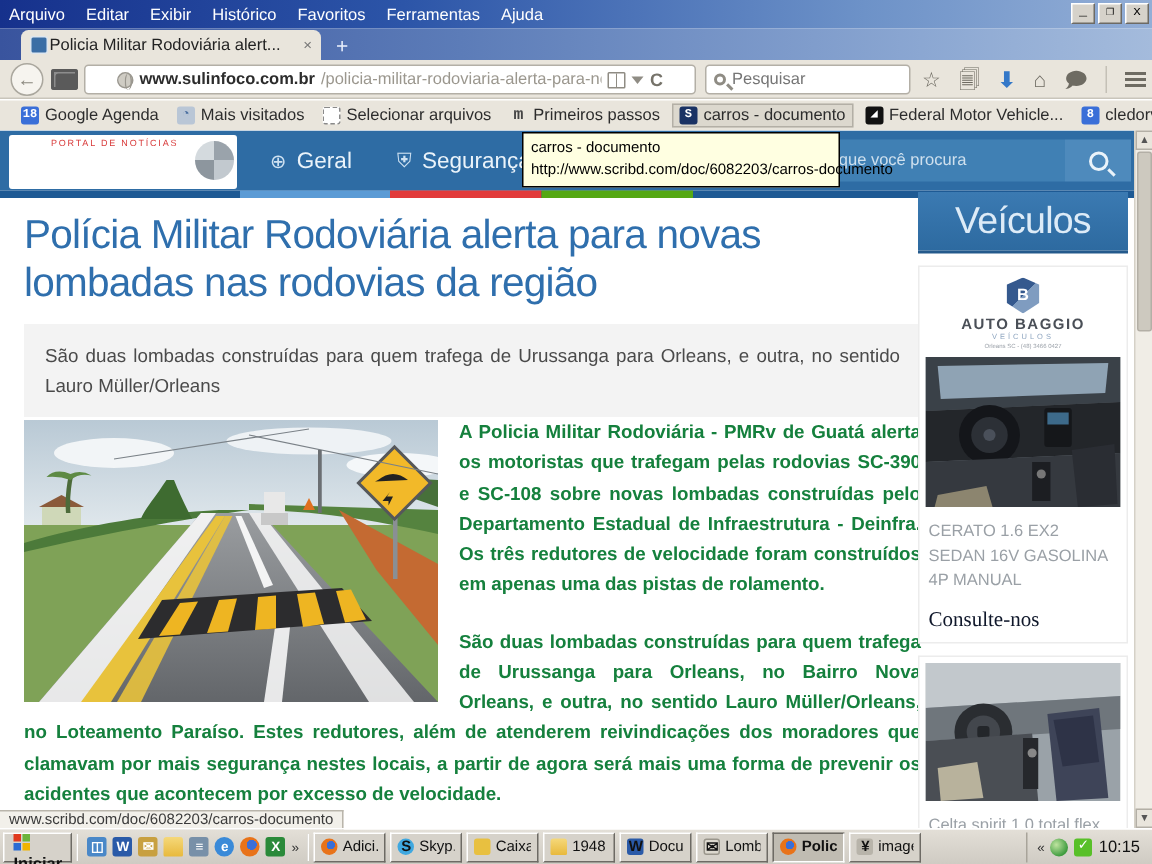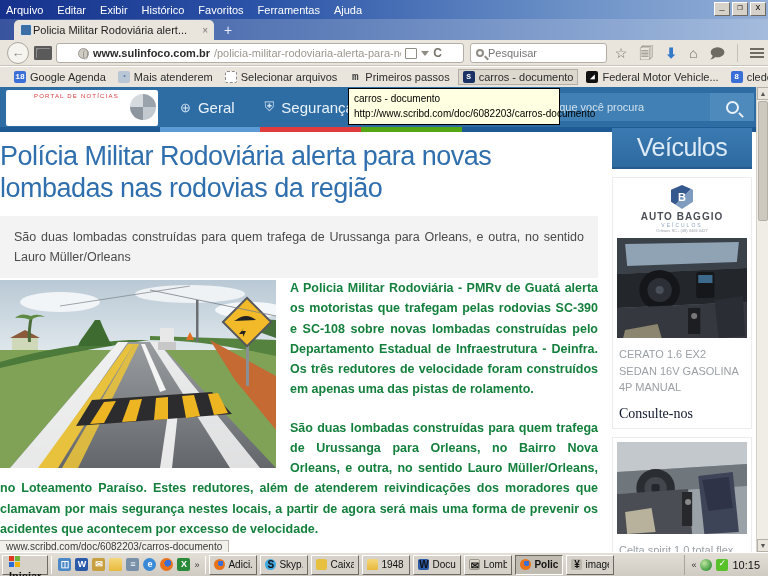--- a/index.html
+++ b/index.html
@@ -110,21 +110,21 @@
   .site-mag-circle::after { content:""; position:absolute; left:10px; top:11px; width:6px; height:2px;
     background:#eaf3fa; transform:rotate(45deg); }
 
   .stripe { position:absolute; left:0; top:40px; width:756px; height:5px; background:#1e5a94; }
   .stripe span { position:absolute; top:0; height:5px; }
   .seg-blue { left:160px; width:100px; background:#5b9bd5; }
   .seg-red { left:260px; width:101px; background:#e23b3b; }
   .seg-green { left:361px; width:101px; background:#55a814; }
 
   
-  .article { position:absolute; left:0; top:54px; width:598px; }
+  .article { position:absolute; left:16px; top:54px; width:598px; }
   .article-title { color:#2f6fad; font-size:27px; line-height:1.17; font-weight:400; letter-spacing:-0.5px; }
   .lead-box { margin-top:12px; background:#f3f3f3; padding:11px 14px; }
   .lead-text { font-size:12.5px; color:#4a4a4a; text-align:justify; line-height:1.6; }
   .article-body { font-size:12.5px; color:#15803d; text-align:justify; line-height:1.62;font-weight:bold; }
   .article-body p { margin-bottom:18px; }
   .article-photo { float:left; width:276px; height:188px; margin:2px 14px 6px 0; background:#dfe7ec; }
   .article-photo svg { display:block; width:100%; height:100%; }
 
   
   .sidebar { position:absolute; left:612px; top:41px; width:140px; }
@@ -263,21 +263,21 @@
     </div>
   </div>
 
   <div class="bmbar">
     <div class="bm-item">
       <span class="bm-ico ico-cal">18</span>
       <span class="bm-label">Google Agenda</span>
     </div>
     <div class="bm-item">
       <span class="bm-ico ico-mv">◔</span>
-      <span class="bm-label">Mais atenderem</span>
+      <span class="bm-label">Mais visitados</span>
     </div>
     <div class="bm-item">
       <span class="bm-ico ico-sel"></span>
       <span class="bm-label">Selecionar arquivos</span>
     </div>
     <div class="bm-item">
       <span class="bm-ico ico-m">m</span>
       <span class="bm-label">Primeiros passos</span>
     </div>
     <div class="bm-item hovered">

